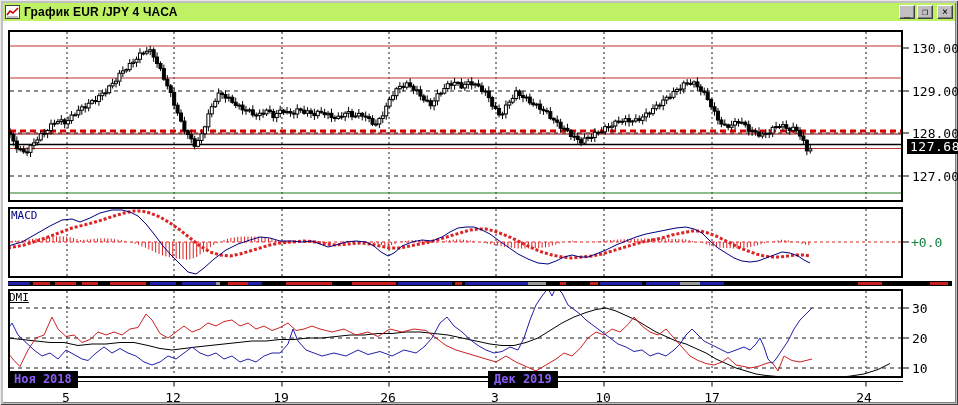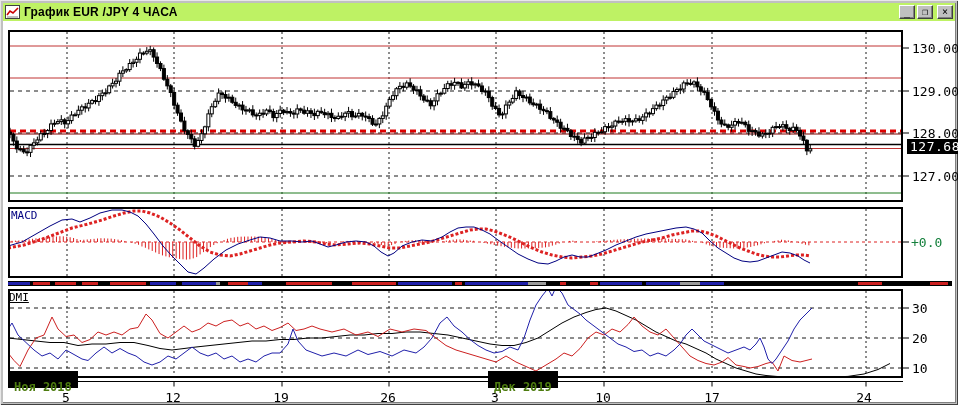--- a/index.html
+++ b/index.html
@@ -38,23 +38,23 @@
   .axis-label{
     position:absolute;font-family:"DejaVu Sans Mono",monospace;
     font-size:13px;line-height:14px;color:#15803d;white-space:nowrap;z-index:5;
   }
   .current-price{
     position:absolute;background:#000;color:#fff;
     font-family:"DejaVu Sans Mono",monospace;font-size:13px;line-height:15px;
     padding:0 3px;z-index:6;letter-spacing:0.5px;
   }
   .month-label{
-    position:absolute;background:#000;color:#4d7c0f;
+    position:absolute;background:#000;color:#8b5cf6;
     font-family:"DejaVu Sans Mono",monospace;font-size:12px;font-weight:bold;
-    line-height:17px;height:17px;padding:8px 6px;z-index:7;white-space:nowrap;
+    line-height:17px;height:17px;padding:0 6px;z-index:7;white-space:nowrap;
   }
   text{font-family:"DejaVu Sans Mono",monospace;font-size:13px;fill:#000;}
 </style>
 </head>
 <body>
 
 <div class="window">
 
   <div class="titlebar">
     <svg class="app-icon" viewBox="0 0 15 14">

